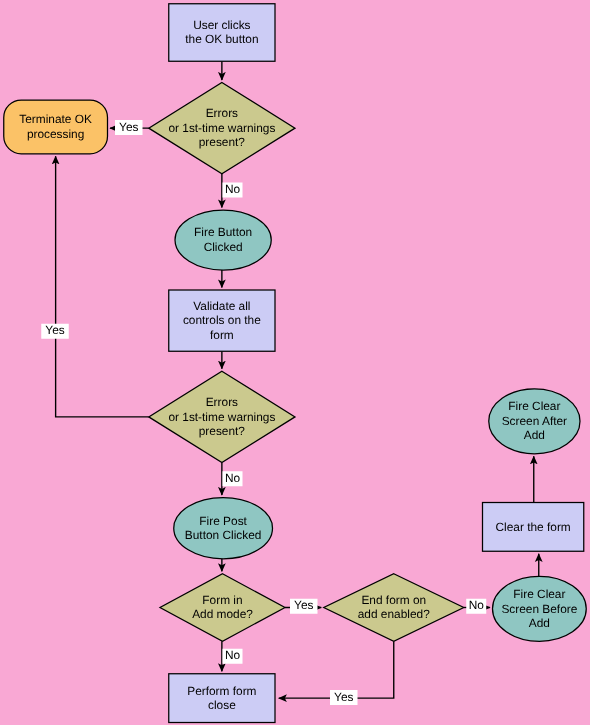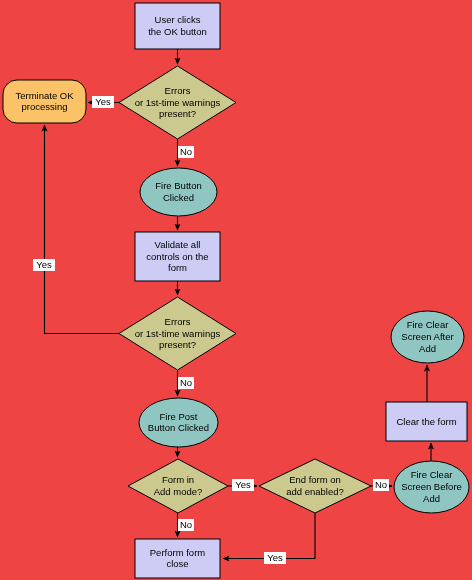--- a/index.html
+++ b/index.html
@@ -10,21 +10,21 @@
   body {
     width: 472px;
     height: 580px;
     font-family: "Liberation Sans", sans-serif;
     overflow: hidden;
   }
   #flowchart-root {
     position: relative;
     width: 472px;
     height: 580px;
-    background: #ef4444;
+    background: #f9a8d4;
   }
   svg#flow-svg {
     display: block;
     width: 472px;
     height: 580px;
   }
   .node-shape {
     stroke: #000000;
     stroke-width: 1;
   }

